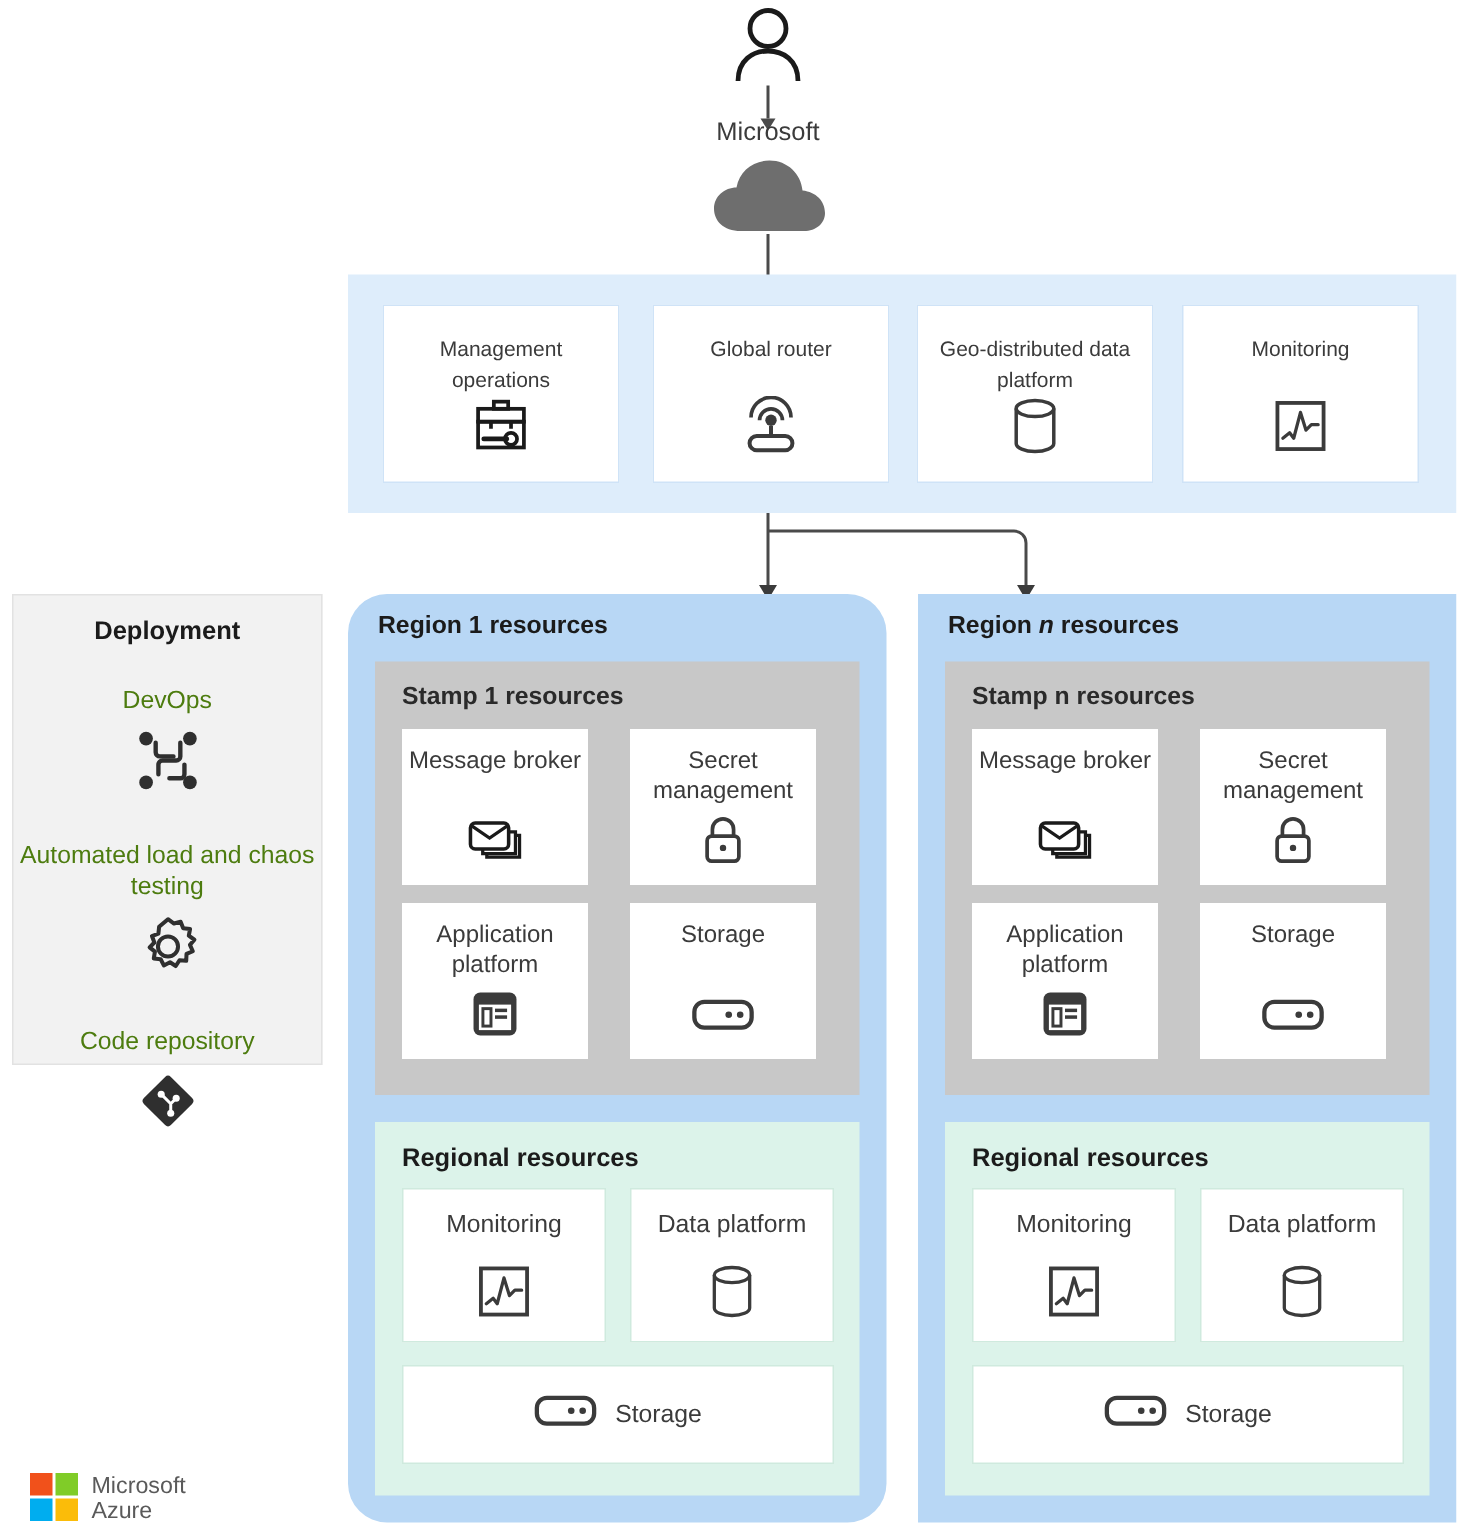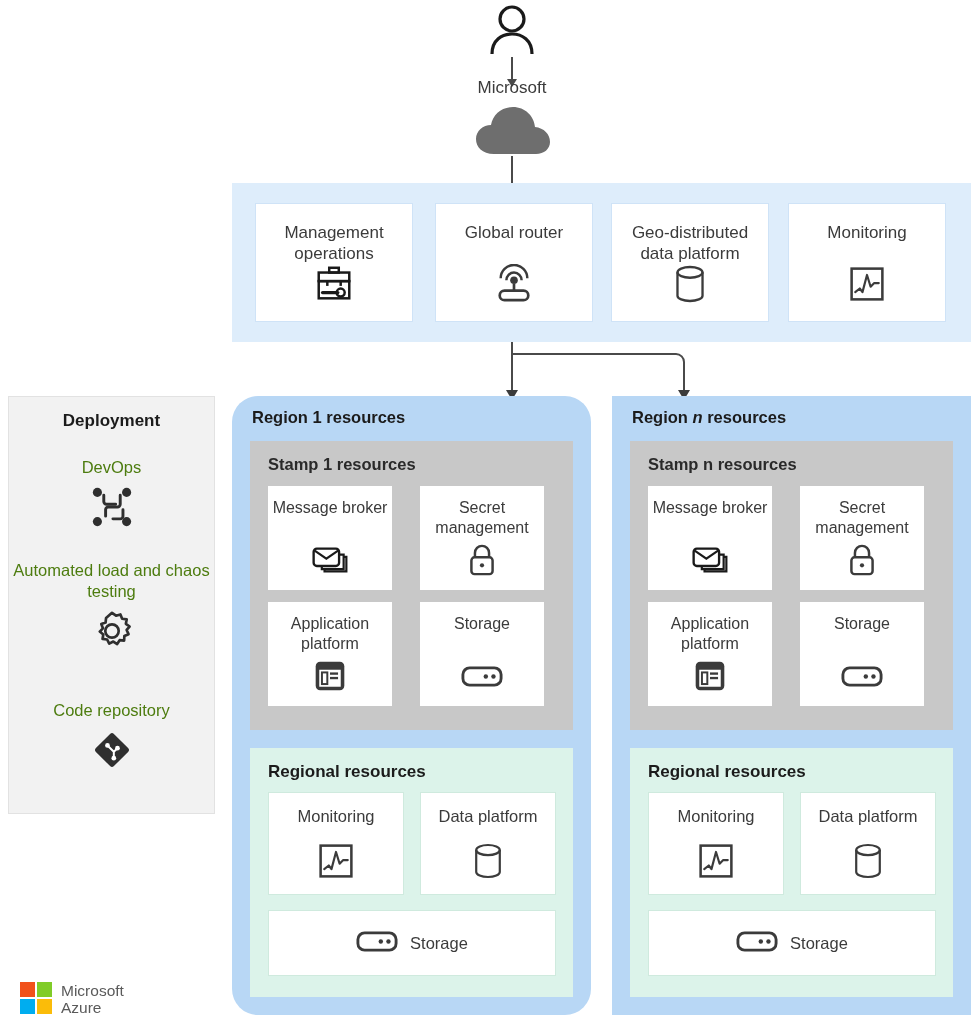--- a/index.html
+++ b/index.html
@@ -19,29 +19,29 @@
   #cloud-arrow{left:511px;top:156px;width:2px;height:30px;background:#4a4a4a;}
   #cloud-arrow:after{content:"";position:absolute;left:-4px;top:28px;
       border-left:5px solid transparent;border-right:5px solid transparent;
       border-top:8px solid #4a4a4a;}
 
   
   #global-band{left:232px;top:183px;width:739px;height:159px;background:#deedfb;}
   .gcard{position:absolute;top:20px;width:158px;height:119px;background:#fff;
          border:1px solid #cfe3f7;box-sizing:border-box;}
   .gcard .lbl{position:absolute;left:6px;right:6px;top:18px;text-align:center;
-         font-size:17px;line-height:21px;color:#3b3b3b;}
+         font-size:14px;line-height:21px;color:#3b3b3b;}
   .gcard .ico{position:absolute;left:0;right:0;bottom:14px;height:46px;
          display:flex;align-items:center;justify-content:center;}
 
   
   #conn{left:232px;top:342px;width:739px;height:56px;}
 
   
-  #deployment{left:8px;top:396px;width:207px;height:418px;background:#f2f2f2;
+  #deployment{left:8px;top:396px;width:207px;height:314px;background:#f2f2f2;
               border:1px solid #e2e2e2;box-sizing:border-box;}
   #deployment .title{margin-top:14px;text-align:center;font-size:17px;font-weight:bold;color:#1b1b1b;}
   .dep-item{text-align:center;}
   .dep-item .dlbl{font-size:16.5px;line-height:21px;color:#4d7c0f;}
   .dep-item .dico{margin-top:6px;height:46px;display:flex;align-items:center;justify-content:center;}
 
   
   .region{position:absolute;top:396px;width:359px;height:619px;background:#b8d7f5;}
   #region-1{left:232px;border-radius:26px;}
   #region-n{left:612px;}
@@ -178,21 +178,21 @@
     <div class="dlbl">Automated load and chaos testing</div>
     <div class="dico">
       <svg viewBox="0 0 46 46" width="44" height="44">
         <path d="M23 4 l4.2 3.0 4.6 -1.3 1.8 4.5 4.8 0.6 -0.9 4.7 3.9 2.8 -3.1 3.6 2.0 4.4 -4.4 1.9 -0.2 4.8
                  -4.7 -0.4 -2.6 4.0 -4.0 -2.6 -4.3 2.2 -2.2 -4.3 -4.8 -0.6 0.8 -4.7 -3.7 -3.0 3.3 -3.4 -1.7 -4.5 4.5 -1.6 0.5 -4.8z" fill="none" stroke="#2f2f2f" stroke-width="2.8" stroke-linejoin="round"></path>
         <circle cx="23" cy="23" r="7" fill="none" stroke="#2f2f2f" stroke-width="2.8"></circle>
       </svg>
     </div>
   </div>
 
-  <div class="dep-item" style="margin-top:46px;">
+  <div class="dep-item" style="margin-top:30px;">
     <div class="dlbl">Code repository</div>
     <div class="dico">
       <svg viewBox="0 0 44 44" width="40" height="40">
         <rect x="8" y="8" width="28" height="28" rx="3" transform="rotate(45 22 22)" fill="#2f2f2f"></rect>
         <circle cx="17" cy="17" r="2.6" fill="#fff"></circle>
         <circle cx="28" cy="20" r="2.6" fill="#fff"></circle>
         <circle cx="24" cy="31" r="2.6" fill="#fff"></circle>
         <path d="M17 17 L24 24 M28 20 L24 24 M24 24 L24 29" stroke="#fff" stroke-width="2.2" fill="none"></path>
       </svg>
     </div>

